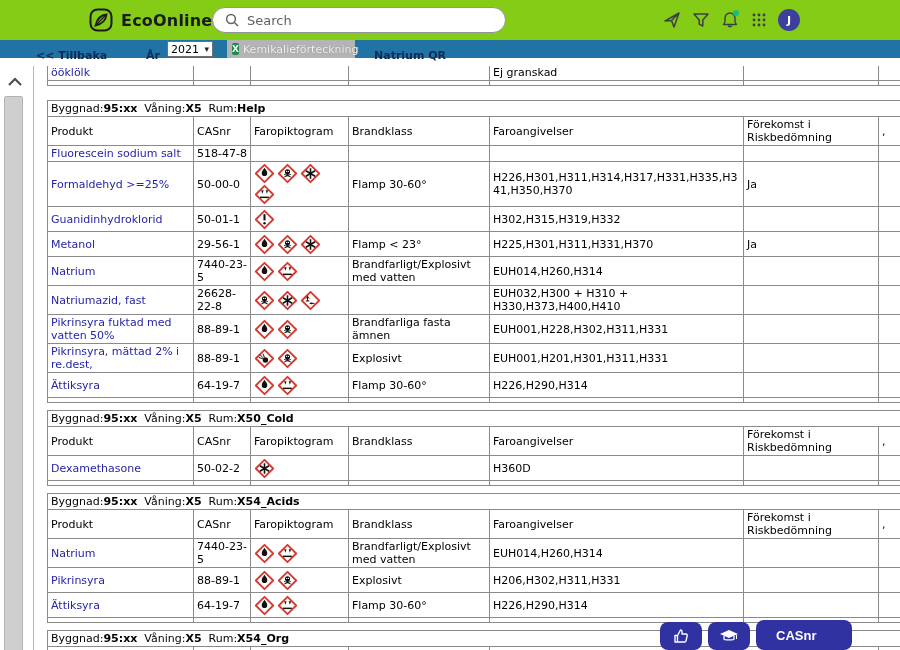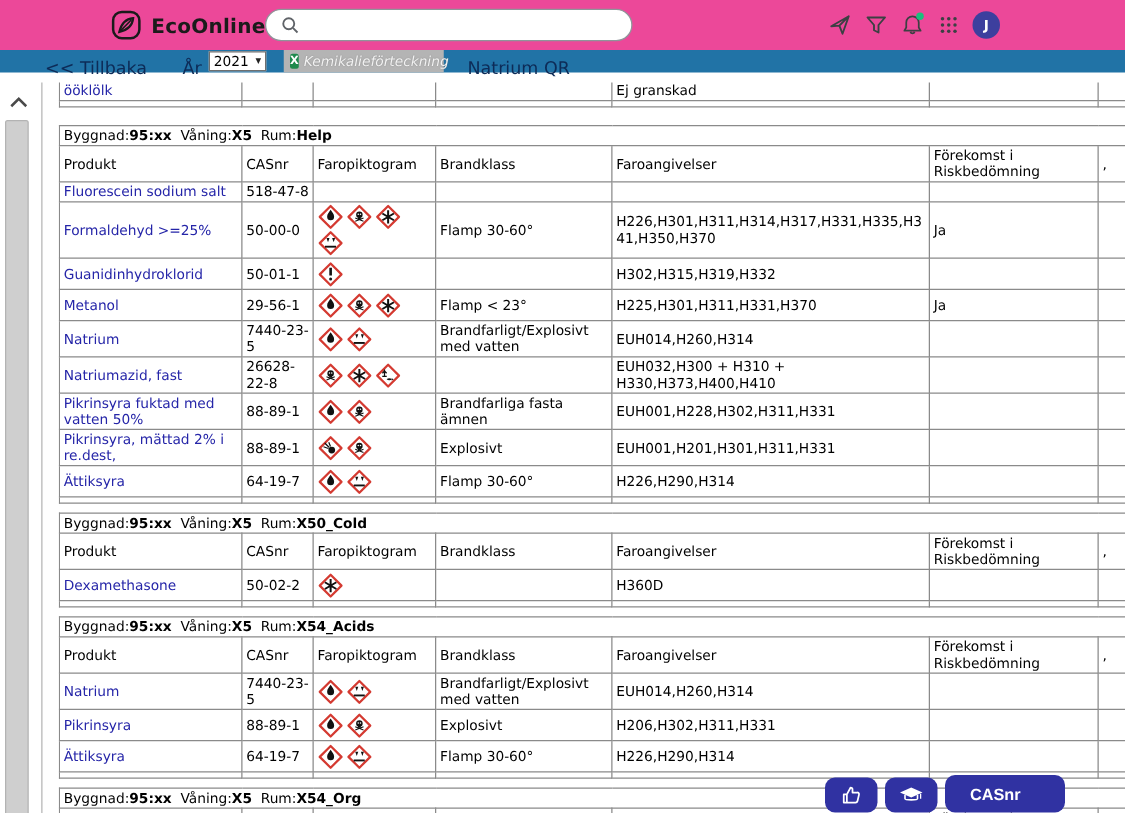--- a/index.html
+++ b/index.html
@@ -1,47 +1,47 @@
 <!DOCTYPE html>
 <html><head>
 <meta charset="utf-8">
 <style>
   * { margin:0; padding:0; box-sizing:border-box; }
   html,body { width:900px; height:650px; overflow:hidden; background:#fff;
               font-family:"DejaVu Sans","Liberation Sans",sans-serif; }
 
   
-  .app-header { position:absolute; left:0; top:0; width:900px; height:40px; background:#ec4899; }
+  .app-header { position:absolute; left:0; top:0; width:900px; height:40px; background:#84cc16; }
   .brand { position:absolute; left:88px; top:7px; display:flex; align-items:center; gap:7px; }
   .brand-name { font-size:16px; font-weight:bold; color:#1b1b1b; letter-spacing:.2px; }
   .search-pill { position:absolute; left:212px; top:7px; width:294px; height:26px;
                  border:1px solid #90949a; border-radius:14px; display:flex; align-items:center;
                  padding-left:12px; gap:8px; background:#fff; }
   .search-pill input { border:none; outline:none; font-size:13px; color:#444; width:220px;
                        font-family:"DejaVu Sans","Liberation Sans",sans-serif; background:transparent; }
   .search-pill input::placeholder { color:#5f6368; }
   .hdr-icons { position:absolute; right:100px; top:9px; display:flex; align-items:center; gap:9px; }
   .hicon { width:20px; height:20px; position:relative; }
   .avatar { width:22px; height:22px; border-radius:50%; background:#3d3f9e; color:#fff;
             font-size:11px; font-weight:bold; display:flex; align-items:center; justify-content:center; }
   .bell-dot { position:absolute; right:1px; top:0; width:6px; height:6px; border-radius:50%; background:#19c07d; }
 
   
   .toolbar { position:absolute; left:0; top:40px; width:900px; height:18px; background:#2173a6; }
   .toolbar .titem { position:absolute; top:0; height:30px; display:flex; align-items:center;
-                    font-size:14px; font-weight:normal; color:#0d2b57; white-space:nowrap; }
+                    font-size:11px; font-weight:bold; color:#0d2b57; white-space:nowrap; }
   .tb-back  { left:36px; }
   .tb-yearlabel { left:146px; }
   .tb-select { position:absolute; left:167px; top:1px; width:46px; height:16px; background:#fff;
                border:1px solid #6f6f6f; font-size:11px; color:#000; display:flex;
                align-items:center; justify-content:space-between; padding:0 3px; cursor:default; }
   .tb-select .chev { font-size:9px; color:#222; }
   .tb-tab { position:absolute; left:227px; top:0; width:128px; height:18px; background:#b4b4b4;
             display:flex; align-items:center; gap:4px; padding-left:5px; }
-  .tb-tab .tab-label { font-size:11px; font-style:italic; color:#f3f3f3;
+  .tb-tab .tab-label { font-size:11px; color:#f3f3f3;
                        text-shadow:0 0 1px #7c7c7c; white-space:nowrap; }
   .xl-icon { width:12px; height:12px; background:#1f8a4c; border-radius:2px; color:#fff;
              font-size:9px; font-weight:bold; display:flex; align-items:center; justify-content:center; }
   .tb-qr { left:374px; }
 
   
   .content { position:absolute; left:0; top:66px; width:900px; height:592px; background:#fff; }
   .vscroll-chev { position:absolute; left:7px; top:6px; }
   .vscroll-thumb { position:absolute; left:4px; top:30px; width:19px; bottom:0;
                    background:#cfcfcf; border:1px solid #b3b3b3; border-radius:2px; }
@@ -84,20 +84,21 @@
       <path d="M8.5 17.5 L17 9" stroke="#1b1b1b" stroke-width="1.3"></path>
     </svg>
     <span class="brand-name">EcoOnline</span>
   </div>
 
   <div class="search-pill">
     <svg width="14" height="14" viewBox="0 0 14 14">
       <circle cx="6" cy="6" r="4.4" fill="none" stroke="#5f6368" stroke-width="1.5"></circle>
       <path d="M9.5 9.5 L13 13" stroke="#5f6368" stroke-width="1.5"></path>
     </svg>
+    <input type="text" placeholder="Search" style="">
   </div>
 
   <div class="hdr-icons">
     <div class="hicon">
       <svg width="20" height="20" viewBox="0 0 20 20">
           <path d="M3 11 L17 3 L12 17 L9.5 10.5 Z M9.5 10.5 L17 3" fill="none" stroke="#3c4043" stroke-width="1.5" stroke-linejoin="round"></path>
         </svg>
     </div>
     <div class="hicon">
       <svg width="20" height="20" viewBox="0 0 20 20">

